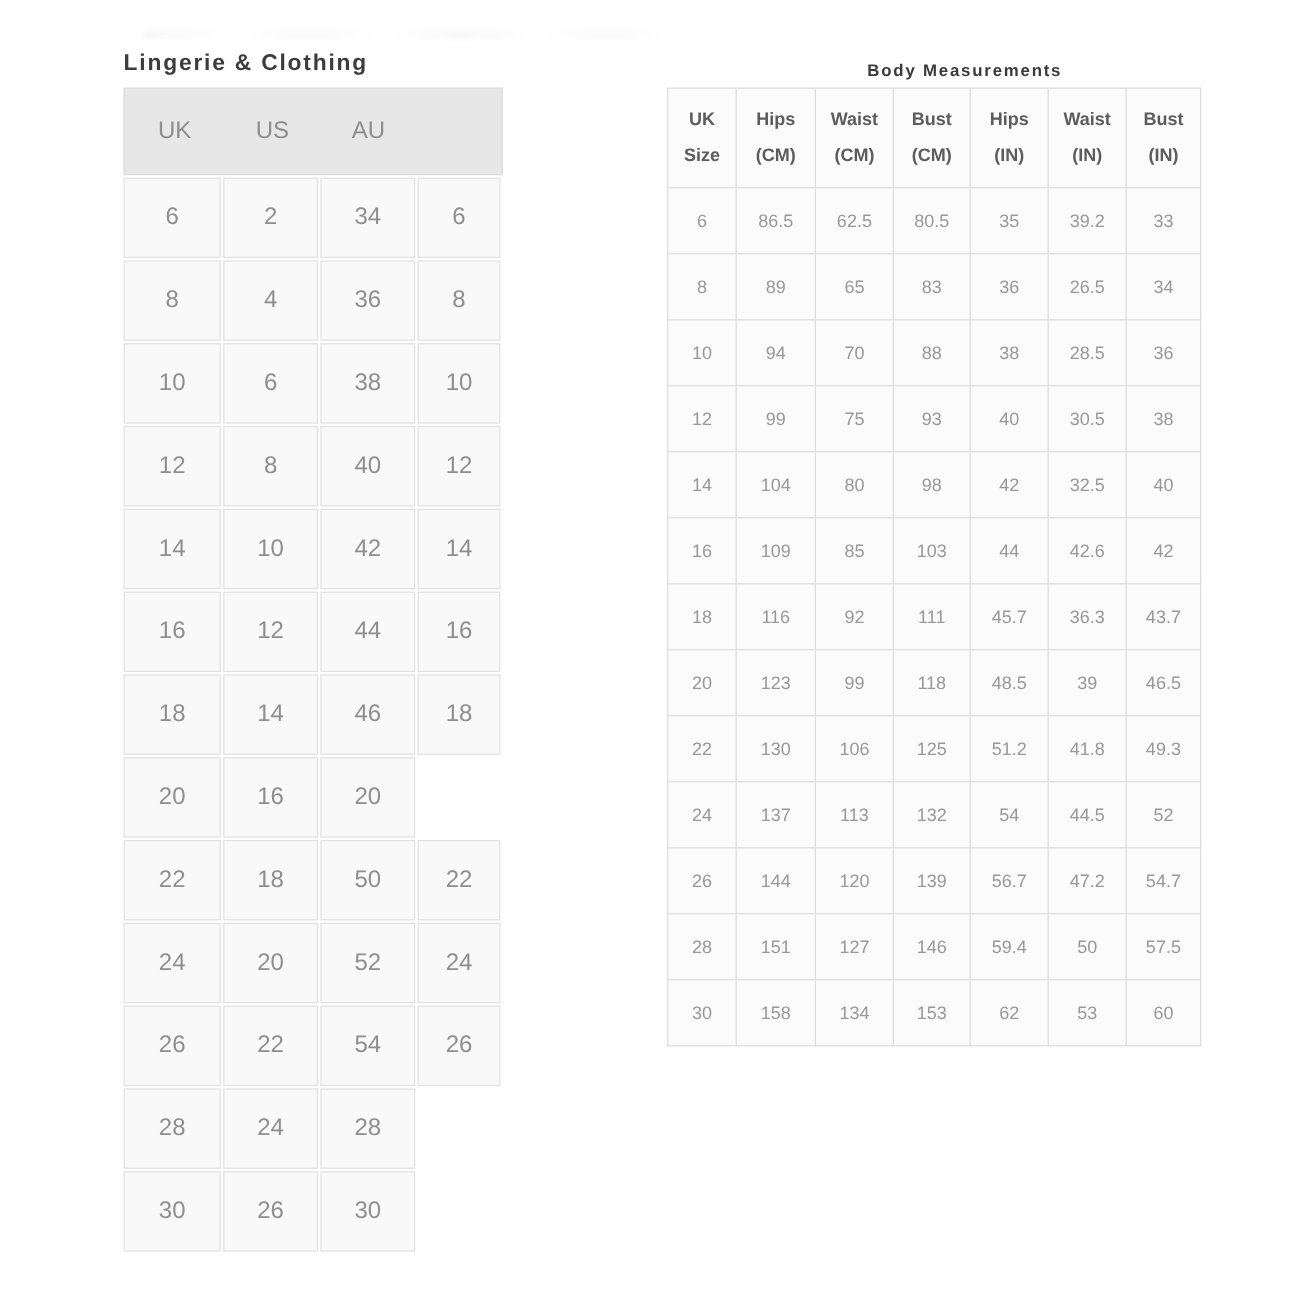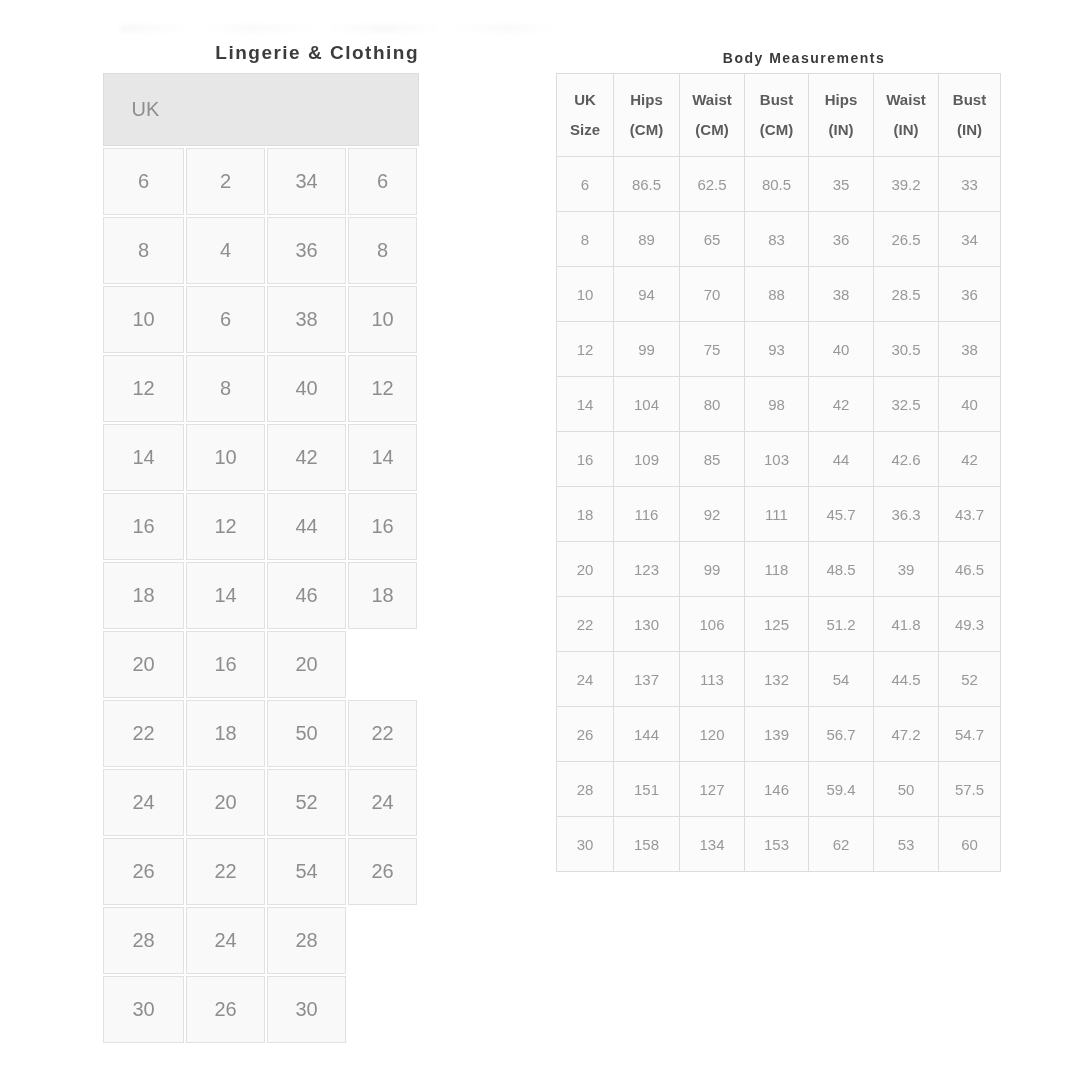--- a/index.html
+++ b/index.html
@@ -18,21 +18,21 @@
       rgba(0,0,0,0.05) 0%, rgba(0,0,0,0.0) 18%, rgba(0,0,0,0.04) 30%,
       rgba(0,0,0,0.0) 46%, rgba(0,0,0,0.05) 60%, rgba(0,0,0,0.0) 74%,
       rgba(0,0,0,0.04) 88%, rgba(0,0,0,0.0) 100%);
     filter: blur(2px);
     opacity: 0.55;
   }
 
   
   .left-panel { position: absolute; left: 103px; top: 42px; width: 316px; }
   .title-lg {
-    text-align: right;
+    text-align: left;
     font-size: 19px;
     font-weight: bold;
     color: #3c3c3c;
     letter-spacing: 1.5px;
     margin-bottom: 9px;
     white-space: nowrap;
   }
   .lc-header {
     display: grid;
     grid-template-columns: 83px 80px 80px 73px;
@@ -100,20 +100,22 @@
 
 <div class="canvas">
 
   <div class="ghost"></div>
 
   <section class="left-panel">
     <h2 class="title-lg">Lingerie &amp; Clothing</h2>
 
     <div class="lc-header">
       <div class="lc-h">UK</div>
+      <div class="lc-h">US</div>
+      <div class="lc-h">AU</div>
     </div>
 
     <div class="lc-body">
         <div class="data-row">
           <div class="data-cell">6</div>
           <div class="data-cell">2</div>
           <div class="data-cell">34</div>
           <div class="data-cell">6</div>
         </div>
         <div class="data-row">

